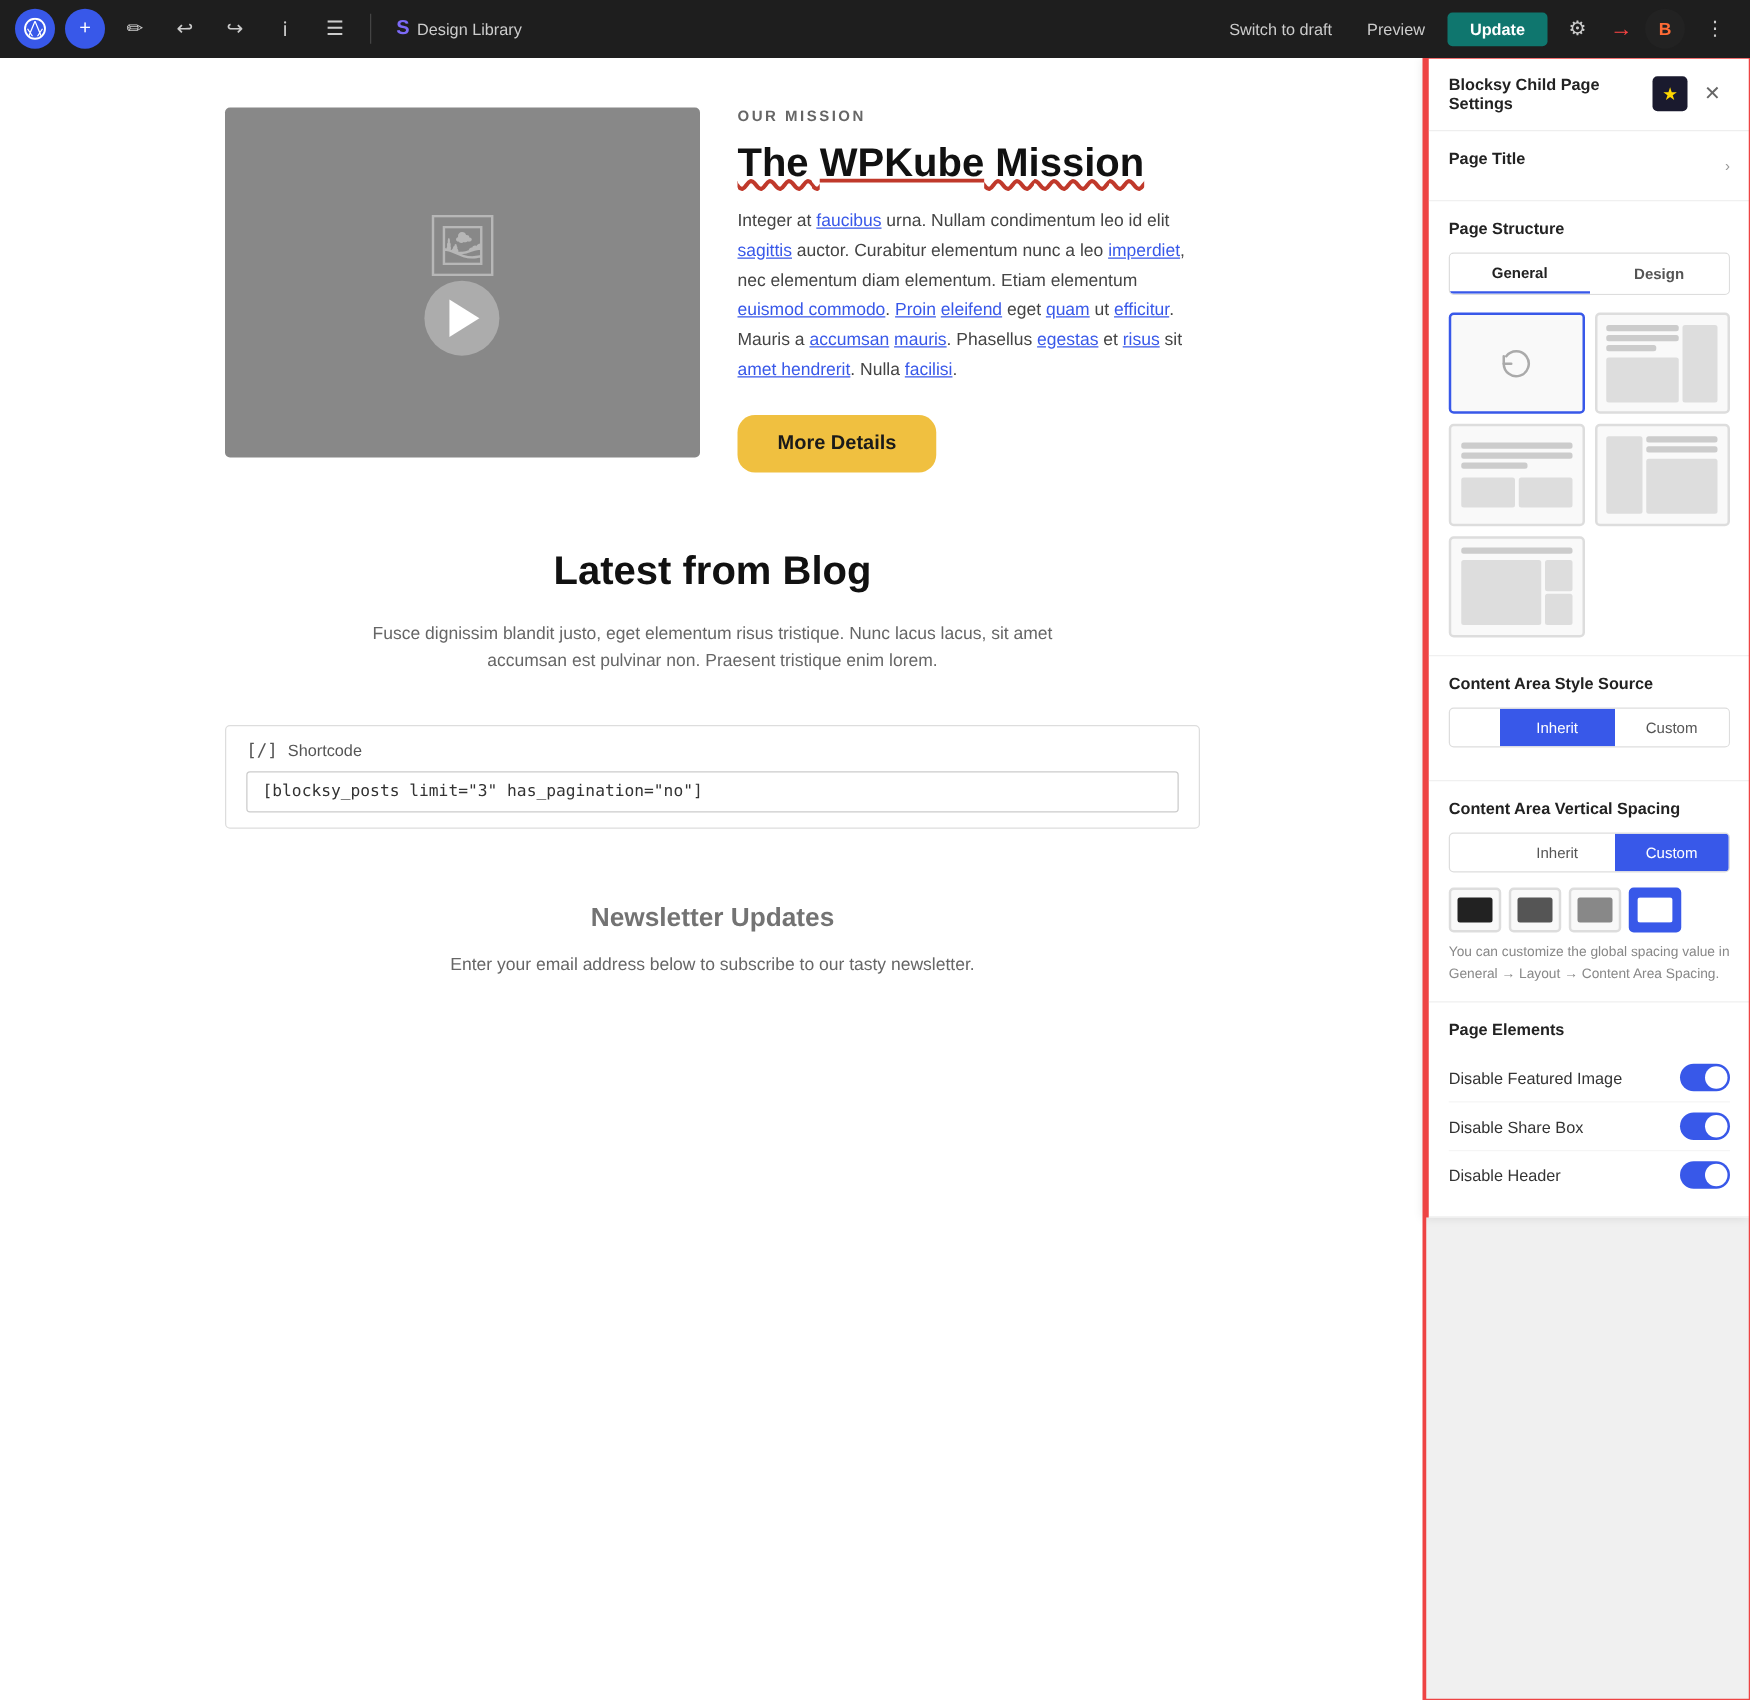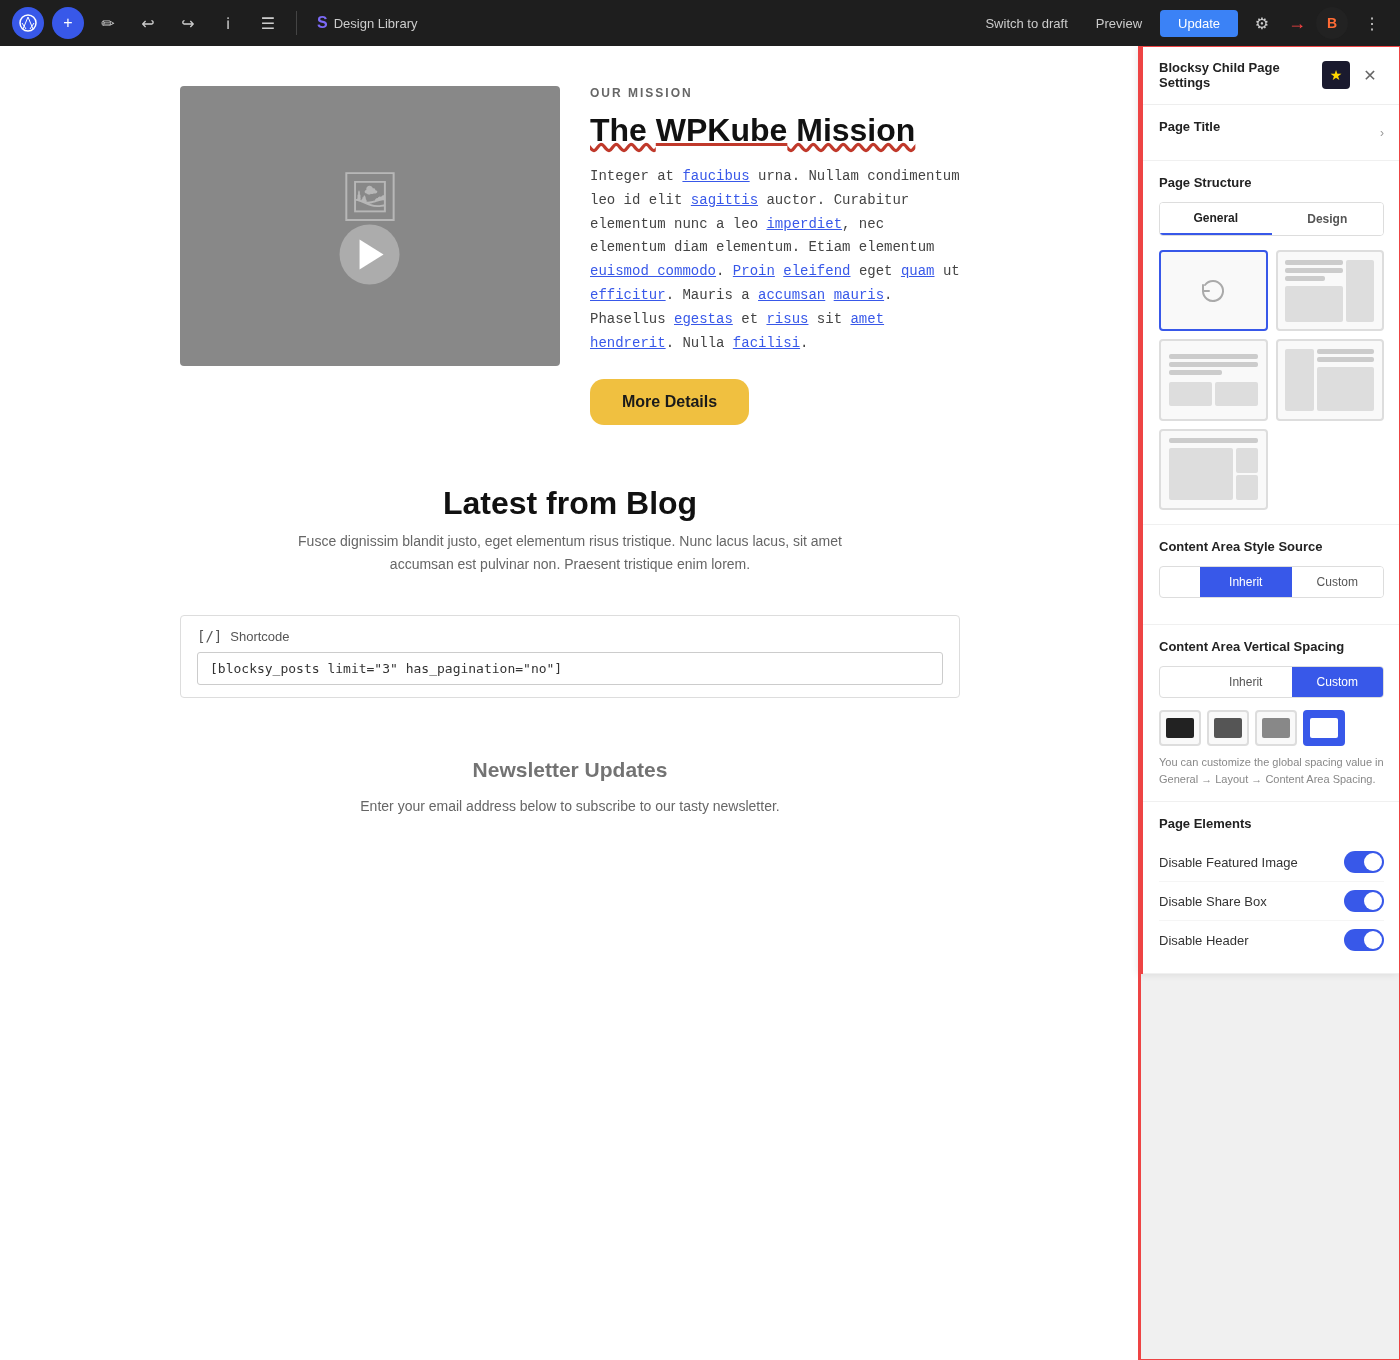--- a/index.html
+++ b/index.html
@@ -32,22 +32,22 @@
     .topbar-right { display: flex; align-items: center; gap: 8px; }
     .btn-switch-draft {
       background: transparent; border: none; color: #ccc; font-size: 13px;
       cursor: pointer; padding: 6px 10px; border-radius: 4px;
     }
     .btn-preview {
       background: transparent; border: none; color: #ccc; font-size: 13px;
       cursor: pointer; padding: 6px 10px; border-radius: 4px;
     }
     .btn-update {
-      background: #3b82f6; border: none; color: white; font-size: 13px;
-      font-weight: 400; cursor: pointer; padding: 6px 18px; border-radius: 4px;
+      background: #0f766e; border: none; color: white; font-size: 13px;
+      font-weight: 700; cursor: pointer; padding: 6px 18px; border-radius: 4px;
     }
     .topbar-icon-btn {
       width: 32px; height: 32px; border-radius: 50%; border: none; cursor: pointer;
       display: flex; align-items: center; justify-content: center;
       background: transparent; color: #ccc; font-size: 16px;
     }
     .blocksy-icon {
       width: 32px; height: 32px; background: #1a1a2e; border-radius: 50%;
       display: flex; align-items: center; justify-content: center;
       color: #ff6b35; font-size: 14px; font-weight: bold;
@@ -77,29 +77,29 @@
     .play-btn {
       width: 60px; height: 60px; background: rgba(255,255,255,0.3);
       border-radius: 50%; display: flex; align-items: center; justify-content: center;
     }
     .play-triangle { width: 0; height: 0; border-top: 15px solid transparent; border-bottom: 15px solid transparent; border-left: 24px solid white; margin-left: 4px; }
 
     .mission-text { flex: 1; }
     .mission-label { font-size: 12px; font-weight: 600; letter-spacing: 2px; color: #666; margin-bottom: 12px; }
     .mission-title { font-size: 32px; font-weight: 800; color: #111; margin-bottom: 16px; }
     .mission-title span { text-decoration: underline; text-decoration-color: #c0392b; text-decoration-style: wavy; }
-    .mission-body { font-size: 14px; line-height: 1.7; color: #444; margin-bottom: 24px; font-family: Liberation Mono, monospace; }
+    .mission-body { font-size: 14px; line-height: 1.7; color: #444; margin-bottom: 24px; }
     .mission-body a { color: #3858e9; text-decoration: underline; }
     .btn-more-details {
       background: #f0c040; border: none; color: #1a1a1a; font-size: 16px;
       font-weight: 700; padding: 14px 32px; border-radius: 14px; cursor: pointer;
     }
 
     .latest-blog { text-align: center; margin-bottom: 40px; }
-    .latest-blog h2 { font-size: 32px; font-weight: 800; color: #111; margin-bottom: 8px; }
+    .latest-blog h2 { font-size: 32px; font-weight: 800; color: #111; margin-bottom: 20px; }
     .latest-blog p { font-size: 14px; color: #666; line-height: 1.6; max-width: 560px; margin: 0 auto; }
 
     .shortcode-block {
       border: 1px solid #ddd; border-radius: 4px; margin: 20px 0; padding: 12px 16px;
     }
     .shortcode-label { display: flex; align-items: center; gap: 8px; font-size: 13px; color: #555; margin-bottom: 8px; }
     .shortcode-input {
       width: 100%; border: 1px solid #ccc; border-radius: 3px; padding: 8px 12px;
       font-size: 13px; font-family: monospace; color: #333; background: #fff;
     }

